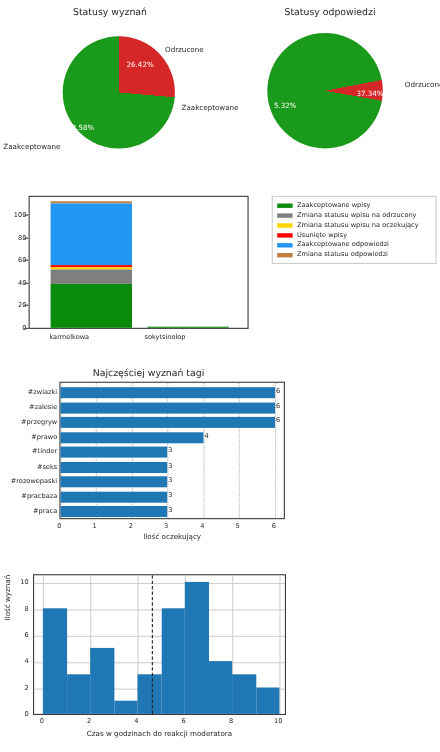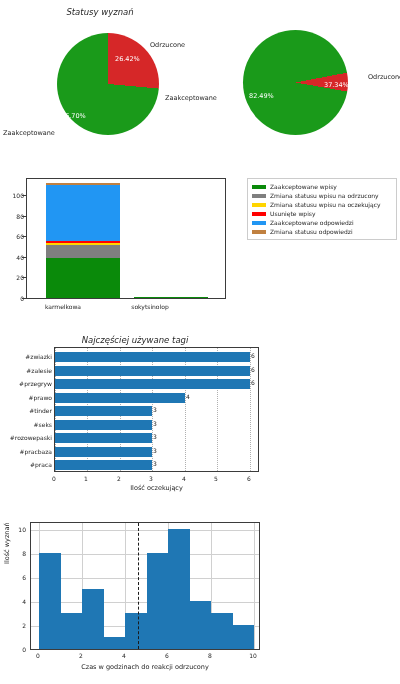--- a/index.html
+++ b/index.html
@@ -14,21 +14,20 @@
     font-family: "DejaVu Sans", "Liberation Sans", sans-serif;
     color: #262626;
     overflow: hidden;
   }
   .panel { position: absolute; }
   .chart-title {
     text-align: center;
     font-size: 8.5px;
     color: #262626;
     line-height: 1;
-    font-style: italic;
   }
 
   
   #pies { left: 0; top: 0; width: 400px; height: 170px; }
   .pie-block { position: absolute; top: 0; width: 200px; height: 170px; }
   .pie-block.left { left: 0; }
   .pie-block.right { left: 200px; }
   .pie-block .chart-title { position: absolute; left: 0; right: 0; top: 8px; }
   .pie {
     position: absolute;
@@ -206,30 +205,31 @@
 </head>
 <body>
 
 <div class="panel" id="pies">
 
   <div class="pie-block left">
     <div class="chart-title">Statusy wyznań</div>
     <div class="pie" style="left:57px; top:33px; width:102px; height:102px;
                 background: conic-gradient(from 0deg, #d62728 0deg 95.1deg, #1a9a1a 95.1deg 360deg);"></div>
     <div class="pie-pct" style="left:115px; top:55px;">26.42%</div>
-    <div class="pie-pct" style="left:61px; top:112px;">46.70%</div>
+    <div class="pie-pct" style="left:61px; top:112px;">73.58%</div>
     <div class="pie-lbl" style="left:150px; top:41px;">Odrzucone</div>
     <div class="pie-lbl" style="left:3px; top:129px;">Zaakceptowane</div>
   </div>
 
   <div class="pie-block right">
+    <div class="chart-title">Statusy odpowiedzi</div>
     <div class="pie" style="left:43px; top:30px; width:105px; height:105px;
                 background: conic-gradient(from 79.2deg, #d62728 0deg 20.8deg, #1a9a1a 20.8deg 360deg);"></div>
     <div class="pie-pct" style="left:124px; top:81px;">37.34%</div>
-    <div class="pie-pct" style="left:49px; top:92px;">82.49%</div>
+    <div class="pie-pct" style="left:49px; top:92px;">5.32%</div>
     <div class="pie-lbl" style="left:168px; top:73px;">Odrzucone</div>
     <div class="pie-lbl" style="left:-35px; top:94px;">Zaakceptowane</div>
   </div>
 
 </div>
 
 <div class="panel" id="stacked">
 
   <div class="ytick" style="top:123px;">0</div>
   <div class="ytick" style="top:102px;">20</div>
@@ -285,21 +285,21 @@
       <span class="legend-label">Zaakceptowane odpowiedzi</span>
     </div>
     <div class="legend-row">
       <span class="legend-swatch" style="background:#c08040;"></span>
       <span class="legend-label">Zmiana statusu odpowiedzi</span>
     </div>
   </div>
 </div>
 
 <div class="panel" id="tags">
-  <div class="chart-title">Najczęściej używane tagi</div>
+  <div class="chart-title">Najczęściej wyznań tagi</div>
 
   <div class="plot">
     <div class="tag-grid" style="left:0px;"></div>
     <div class="tag-grid" style="left:32px;"></div>
     <div class="tag-grid" style="left:65px;"></div>
     <div class="tag-grid" style="left:97px;"></div>
     <div class="tag-grid" style="left:130px;"></div>
     <div class="tag-grid" style="left:162px;"></div>
     <div class="tag-grid" style="left:195px;"></div>
 
@@ -385,14 +385,14 @@
     <div class="h-mean" style="left:107px;"></div>
   </div>
 
   <div class="h-xtick" style="left:28px; width:20px;">0</div>
   <div class="h-xtick" style="left:71px; width:20px;">2</div>
   <div class="h-xtick" style="left:114px; width:20px;">4</div>
   <div class="h-xtick" style="left:157px; width:20px;">6</div>
   <div class="h-xtick" style="left:200px; width:20px;">8</div>
   <div class="h-xtick" style="left:243px; width:20px;">10</div>
 
-  <div class="xaxis-label">Czas w godzinach do reakcji odrzucony</div>
+  <div class="xaxis-label">Czas w godzinach do reakcji moderatora</div>
 </div>
 
 </body></html>

